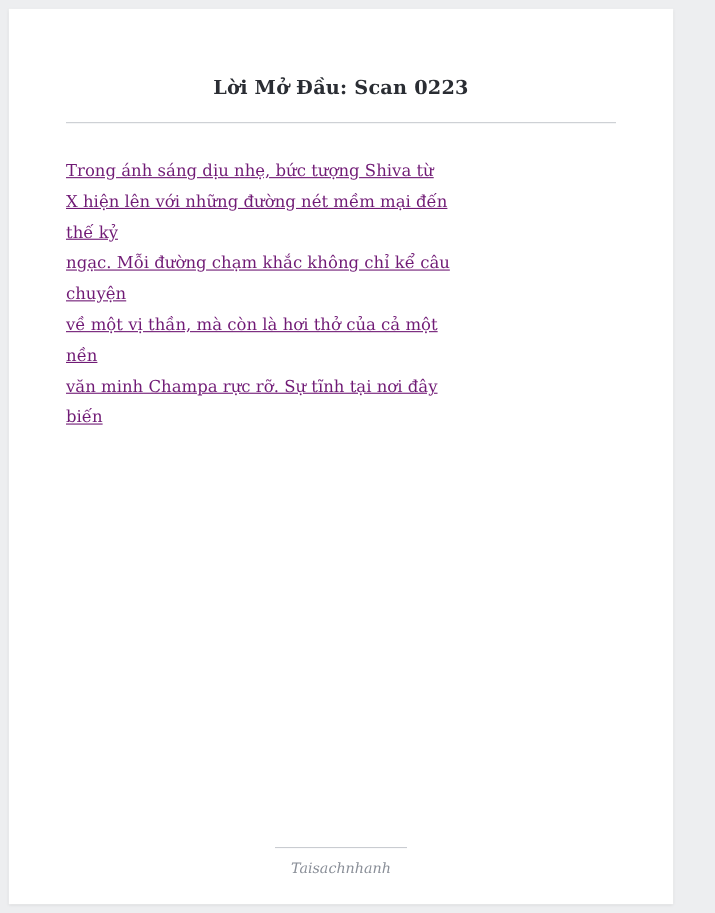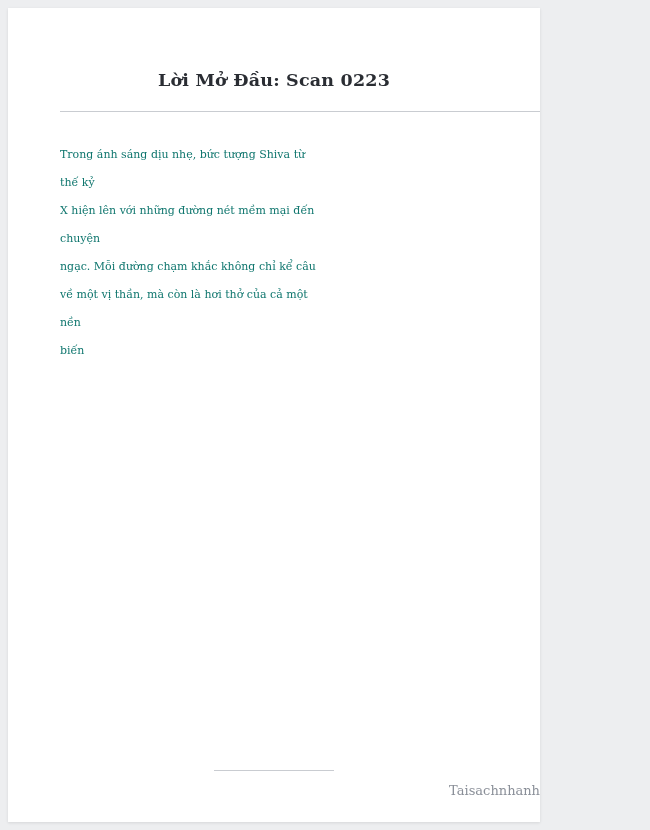--- a/index.html
+++ b/index.html
@@ -10,21 +10,21 @@
     width: 650px;
     height: 830px;
     background: #edeef0;
     font-family: "DejaVu Serif", serif;
     overflow: hidden;
   }
   .page {
     position: absolute;
     left: 8px;
     top: 8px;
-    width: 532px;
+    width: 604px;
     height: 814px;
     background: #ffffff;
     box-shadow: 0 1px 3px rgba(0,0,0,0.10);
     box-sizing: border-box;
     overflow: hidden;
   }
   .doc-title {
     position: absolute;
     top: 62px;
     left: 0;
@@ -43,33 +43,35 @@
     width: 500px;
     height: 1px;
     background: #c9ccd1;
   }
   .body-text {
     position: absolute;
     top: 133px;
     left: 52px;
     width: 420px;
     font-family: "DejaVu Serif", serif;
-    font-size: 11px;
-    color: #0f766e;
+    font-size: 15px;
+    color: #701a75;
     line-height: 28px;
+    text-decoration: underline;
   }
   .body-text .line {
     white-space: pre;
   }
   .footer {
     position: absolute;
     bottom: 24px;
     left: 0;
     width: 100%;
-    text-align: right;
+    text-align: center;
+    font-style: italic;
   }
   .footer-rule {
     width: 120px;
     height: 1px;
     background: #c9ccd1;
     margin: 0 auto 12px auto;
   }
   .footer-text {
     font-family: "DejaVu Serif", serif;
     font-size: 13px;
@@ -80,26 +82,27 @@
 <body>
 
 <div class="page">
 
   <div class="doc-title">Lời Mở Đầu: Scan 0223</div>
 
   <div class="title-rule"></div>
 
   <div class="body-text">
     <div class="line">Trong ánh sáng dịu nhẹ, bức tượng Shiva từ</div>
+    <div class="line">X hiện lên với những đường nét mềm mại đến</div>
     <div class="line">thế kỷ</div>
-    <div class="line">X hiện lên với những đường nét mềm mại đến</div>
+    <div class="line">ngạc. Mỗi đường chạm khắc không chỉ kể câu</div>
     <div class="line">chuyện</div>
-    <div class="line">ngạc. Mỗi đường chạm khắc không chỉ kể câu</div>
     <div class="line">về một vị thần, mà còn là hơi thở của cả một</div>
     <div class="line">nền</div>
+    <div class="line">văn minh Champa rực rỡ. Sự tĩnh tại nơi đây</div>
     <div class="line">biến</div>
   </div>
 
   <div class="footer">
     <div class="footer-rule"></div>
     <div class="footer-text">Taisachnhanh</div>
   </div>
 
 </div>
 

